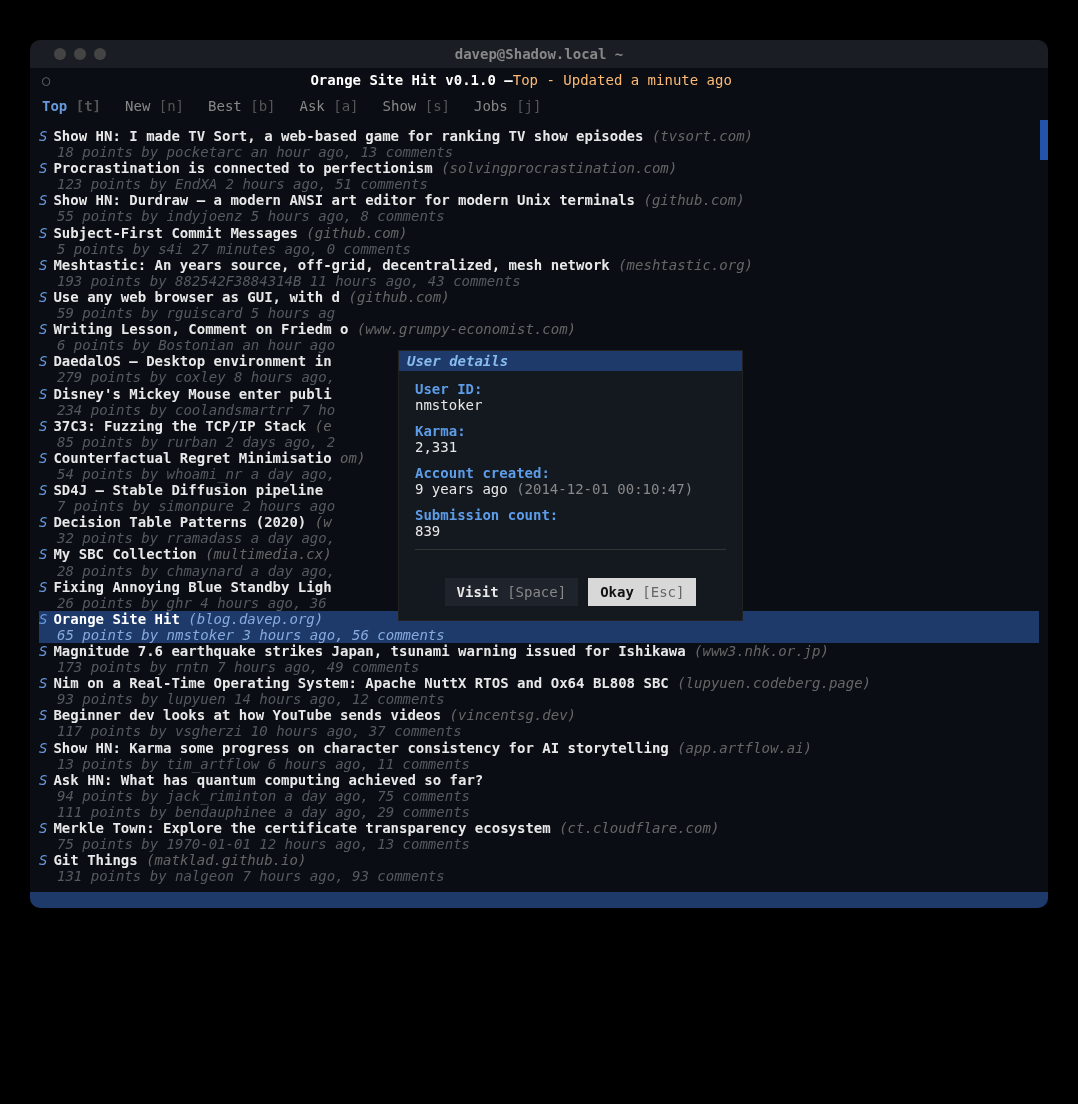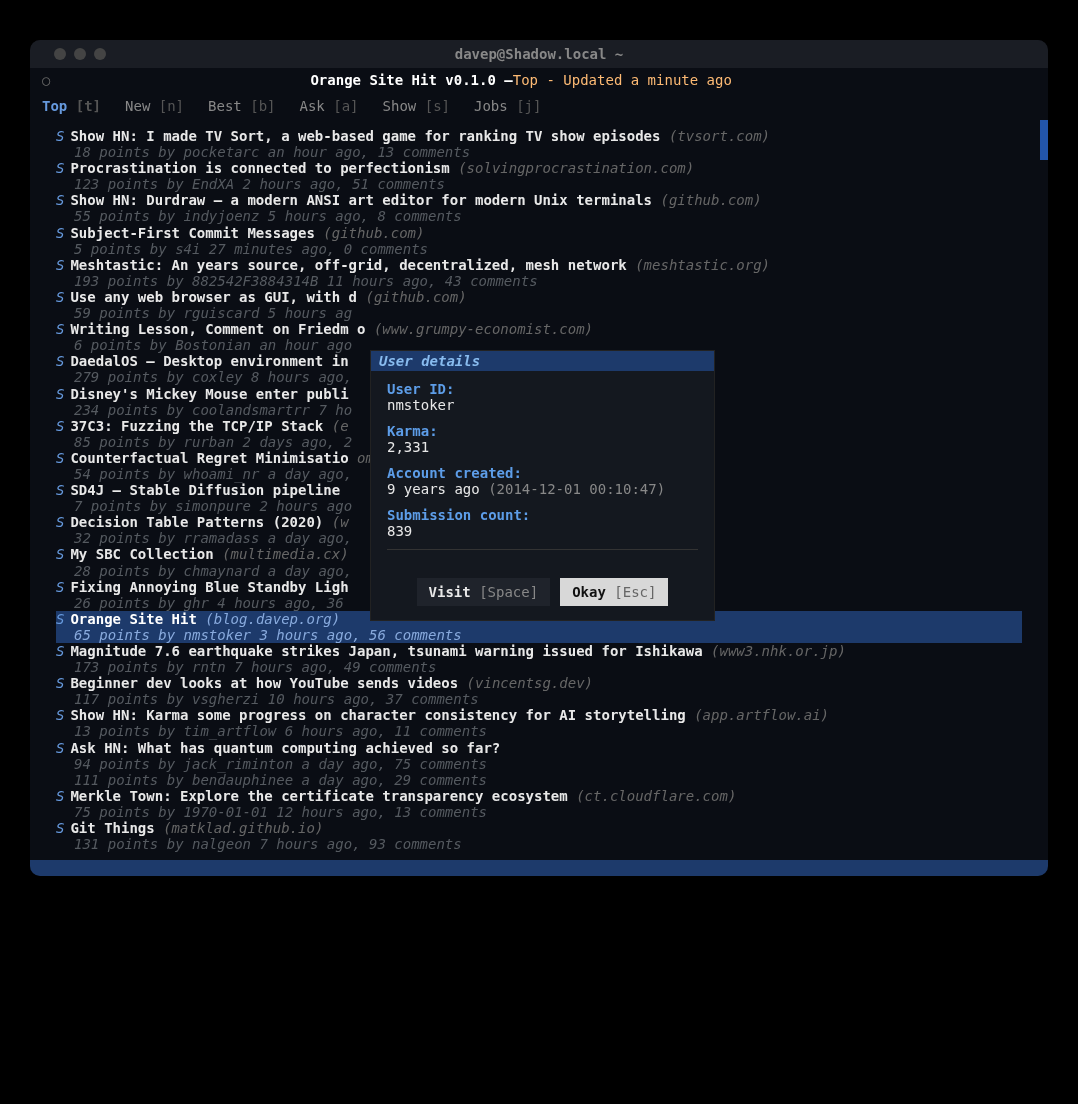--- a/index.html
+++ b/index.html
@@ -48,21 +48,21 @@
   .tabs {
     padding: 6px 12px;
     display: flex;
     gap: 24px;
   }
   .tab { color: #888; }
   .tab.active { color: #6699dd; font-weight: bold; }
   .tab-key { color: #555; }
   .content {
     position: relative;
-    padding: 8px 26px;
+    padding: 8px 9px;
   }
   .items { position: relative; }
   .item { position: relative; line-height: 1.15; padding: 0; }
   .item-s { color: #6699dd; font-style: italic; margin-right: 6px; }
   .item-title { color: #e8e8e8; font-weight: bold; }
   .item-domain { color: #666; font-style: italic; }
   .item-meta { color: #555a60; font-style: italic; padding-left: 18px; }
   .item.selected { background: #1d3a6b; }
   .item.selected .item-title { color: #fff; }
   .item.selected .item-domain { color: #88aadd; }
@@ -70,21 +70,21 @@
   .scrollbar {
     position: absolute;
     right: 0;
     top: 0;
     width: 8px;
     height: 40px;
     background: #2255aa;
   }
   .modal {
     position: absolute;
-    left: 340px;
+    left: 368px;
     top: 230px;
     width: 345px;
     background: #14181f;
     border: 1px solid #222;
     z-index: 10;
   }
   .modal-title {
     background: #1d3a6b;
     color: #88bbee;
     padding: 2px 8px;
@@ -209,20 +209,24 @@
         </div>
         <div class="item selected">
           <div><span class="item-s">S</span><span class="item-title">Orange Site Hit</span> <span class="item-domain">(blog.davep.org)</span></div>
           <div class="item-meta">65 points by nmstoker 3 hours ago, 56 comments</div>
         </div>
         <div class="item">
           <div><span class="item-s">S</span><span class="item-title">Magnitude 7.6 earthquake strikes Japan, tsunami warning issued for Ishikawa</span> <span class="item-domain">(www3.nhk.or.jp)</span></div>
           <div class="item-meta">173 points by rntn 7 hours ago, 49 comments</div>
         </div>
         <div class="item">
+          <div><span class="item-s">S</span><span class="item-title">Nim on a Real-Time Operating System: Apache NuttX RTOS and Ox64 BL808 SBC</span> <span class="item-domain">(lupyuen.codeberg.page)</span></div>
+          <div class="item-meta">93 points by lupyuen 14 hours ago, 12 comments</div>
+        </div>
+        <div class="item">
           <div><span class="item-s">S</span><span class="item-title">Beginner dev looks at how YouTube sends videos</span> <span class="item-domain">(vincentsg.dev)</span></div>
           <div class="item-meta">117 points by vsgherzi 10 hours ago, 37 comments</div>
         </div>
         <div class="item">
           <div><span class="item-s">S</span><span class="item-title">Show HN: Karma some progress on character consistency for AI storytelling</span> <span class="item-domain">(app.artflow.ai)</span></div>
           <div class="item-meta">13 points by tim_artflow 6 hours ago, 11 comments</div>
         </div>
         <div class="item">
           <div><span class="item-s">S</span><span class="item-title">Ask HN: What has quantum computing achieved so far?</span> <span class="item-domain"></span></div>
           <div class="item-meta">94 points by jack_riminton a day ago, 75 comments</div>

